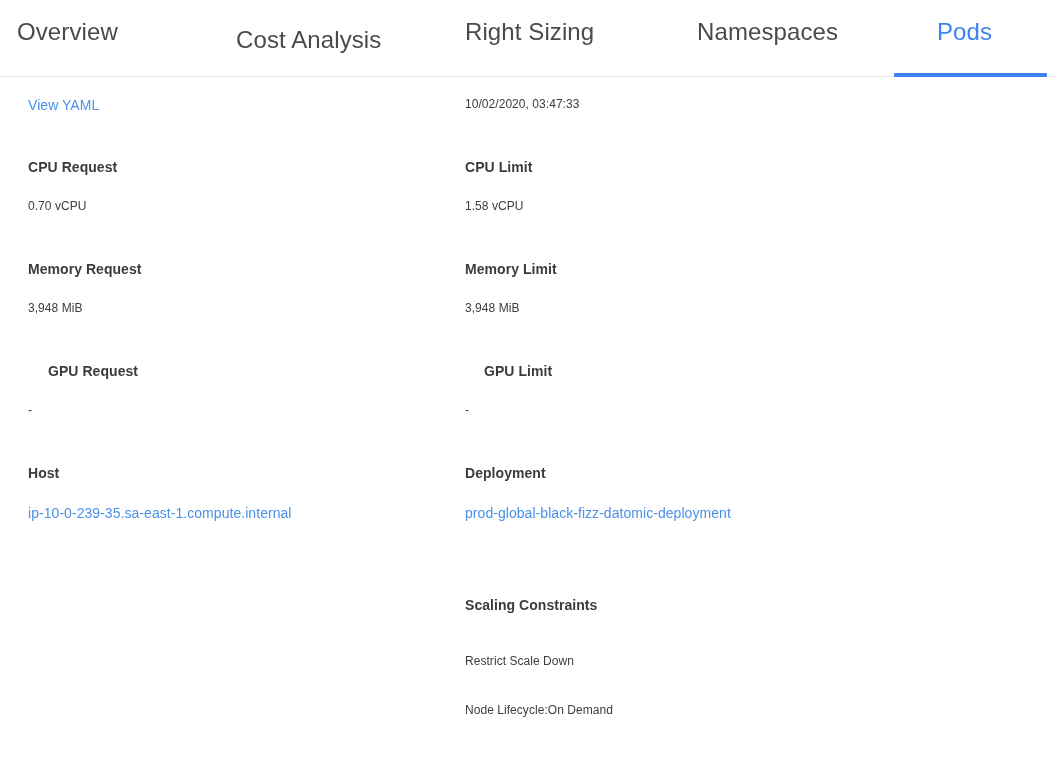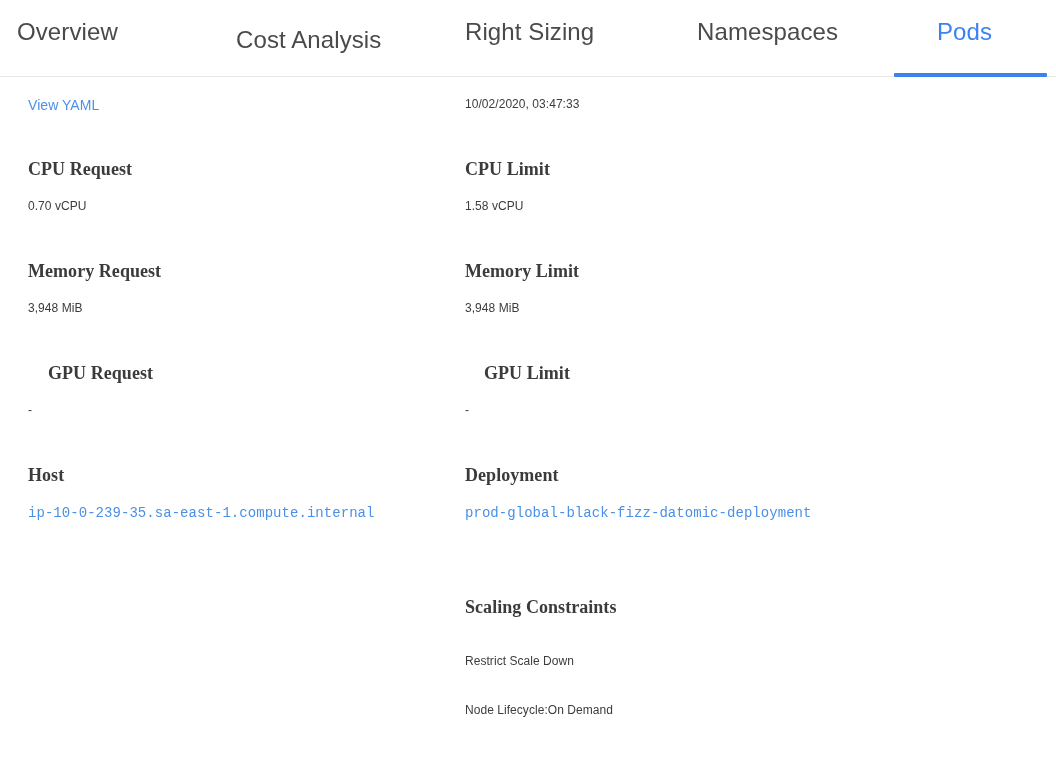--- a/index.html
+++ b/index.html
@@ -76,26 +76,25 @@
 
   .col {
     position: absolute;
     top: 0;
   }
 
   .col-left  { left: 28px;  width: 400px; }
   .col-right { left: 465px; width: 400px; }
 
   .field-label {
-    font-size: 18px;
+    font-size: 14px;
     font-weight: 700;
     color: #3b3b3b;
     letter-spacing: 0.05px;
     line-height: 1.2;
-    font-family: Liberation Serif, serif;
   }
 
   .field-value {
     font-size: 12px;
     font-weight: 400;
     color: #3c3c3c;
     letter-spacing: 0.05px;
     line-height: 1.25;
   }
 
@@ -109,21 +108,21 @@
     text-decoration: none;
     display: block;
     word-break: break-all;
     max-width: 380px;
   }
 
   .link-wrapnarrow { max-width: 348px; }
 
   
   .r { position: absolute; left: 0; white-space: nowrap; }
-  .r.wrap { white-space: normal; font-family: Liberation Mono, monospace; }
+  .r.wrap { white-space: normal; }
 </style>
 </head>
 <body>
 
 <div class="page">
 
   <div class="tabbar">
 
     <button class="tab" style="left:17px;">Overview</button>
     <button class="tab" style="left:236px;margin-top:8px;">Cost Analysis</button>

